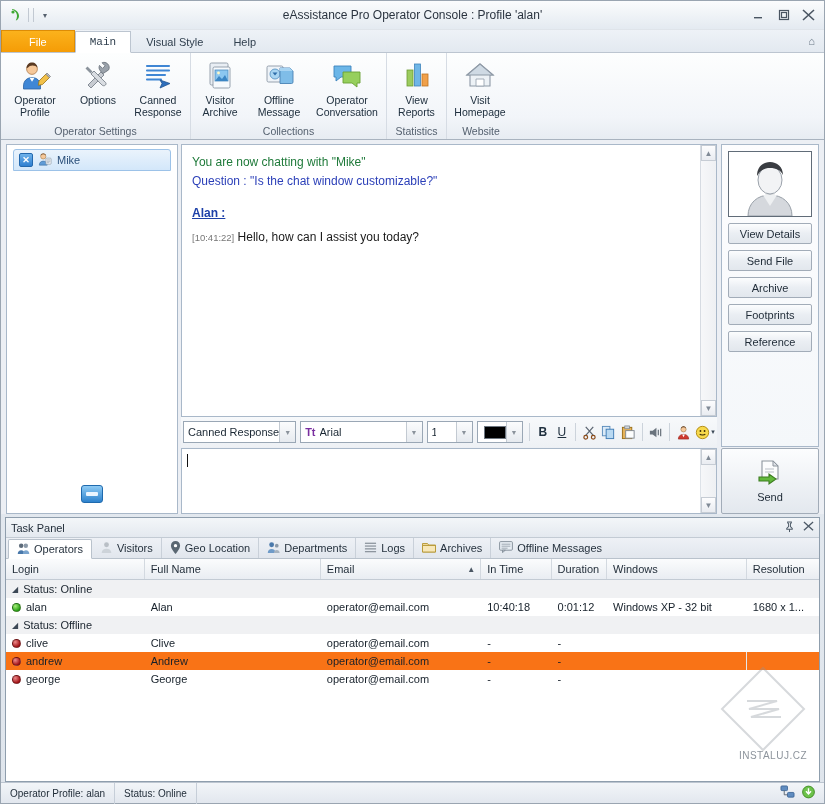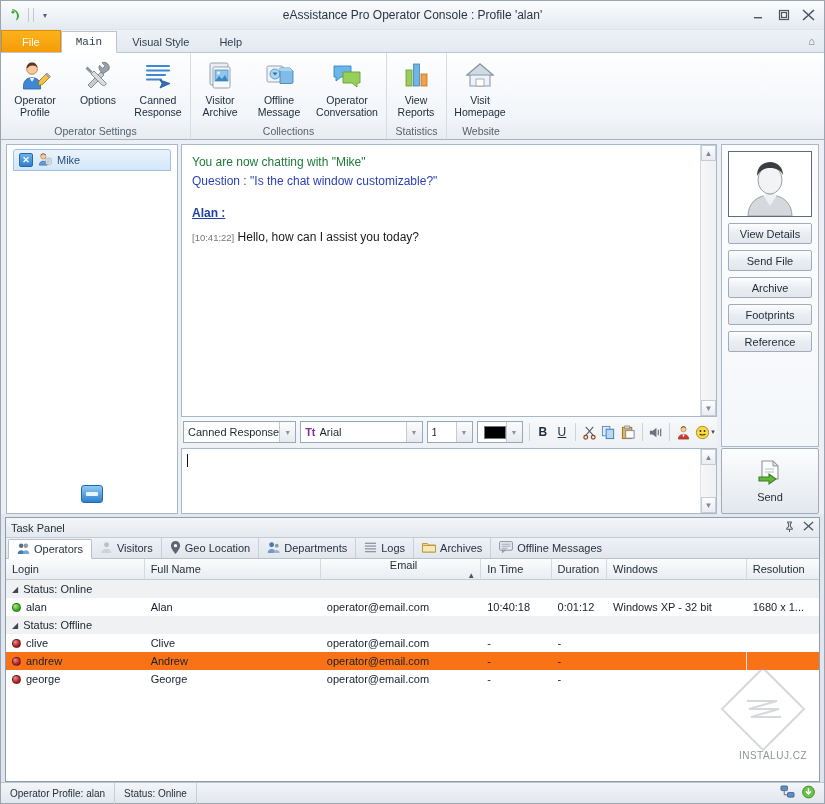--- a/index.html
+++ b/index.html
@@ -62,21 +62,21 @@
     display: inline-flex; align-items: center;
     font-size: 11px; color: #31404f;
     border: 1px solid transparent;
     border-bottom: none;
     position: relative;
   }
   .rtab.file {
     background: linear-gradient(180deg,#fbb21c 0%,#f59c06 100%);
     color: #fff;
     border-color: #dd8c05;
-    padding: 0 20px;
+    padding: 0 27px;
     margin-left: 0;
     text-align: right;
   }
   .rtab.active {
     background: #fff;
     border-color: #bcc5d0;
     border-bottom: 1px solid #fff;
     margin-bottom: -1px;
     z-index: 3;
     font-family: Liberation Mono, monospace;
@@ -501,21 +501,21 @@
             </svg>
           </span>
           <span class="lbl">
             <span>Operator</span><br><span>Conversation</span>
           </span>
         </div>
       </div>
       <div class="rgroup-title">Collections</div>
     </div>
 
-    <div class="rgroup" style="width:60px;">
+    <div class="rgroup" style="width:60px;align-items:center;">
       <div class="rgroup-items">
         <div class="rbtn" style="width:58px;">
           <span class="ico">
             <svg width="32" height="32" viewBox="0 0 32 32">
               <rect x="6" y="10" width="6" height="16" fill="#9ccb5e" stroke="#6d9b33" stroke-width=".8"></rect>
               <rect x="13.5" y="4" width="6" height="22" fill="#6fb6e6" stroke="#3f83bb" stroke-width=".8"></rect>
               <rect x="21" y="14" width="6" height="12" fill="#f0a04a" stroke="#bf7322" stroke-width=".8"></rect>
             </svg>
           </span>
           <span class="lbl">
@@ -806,21 +806,21 @@
     </div>
 
     <div class="grid">
       <div class="grid-head">
         <div class="gh" style="width:140px;">
           <span>Login</span>
         </div>
         <div class="gh" style="width:178px;">
           <span>Full Name</span>
         </div>
-        <div class="gh" style="width:162px;flex-direction:column;">
+        <div class="gh" style="width:162px;">
           <span>Email</span>
           <span class="sortarw">▲</span>
         </div>
         <div class="gh" style="width:71px;">
           <span>In Time</span>
         </div>
         <div class="gh" style="width:56px;">
           <span>Duration</span>
         </div>
         <div class="gh" style="width:141px;">

